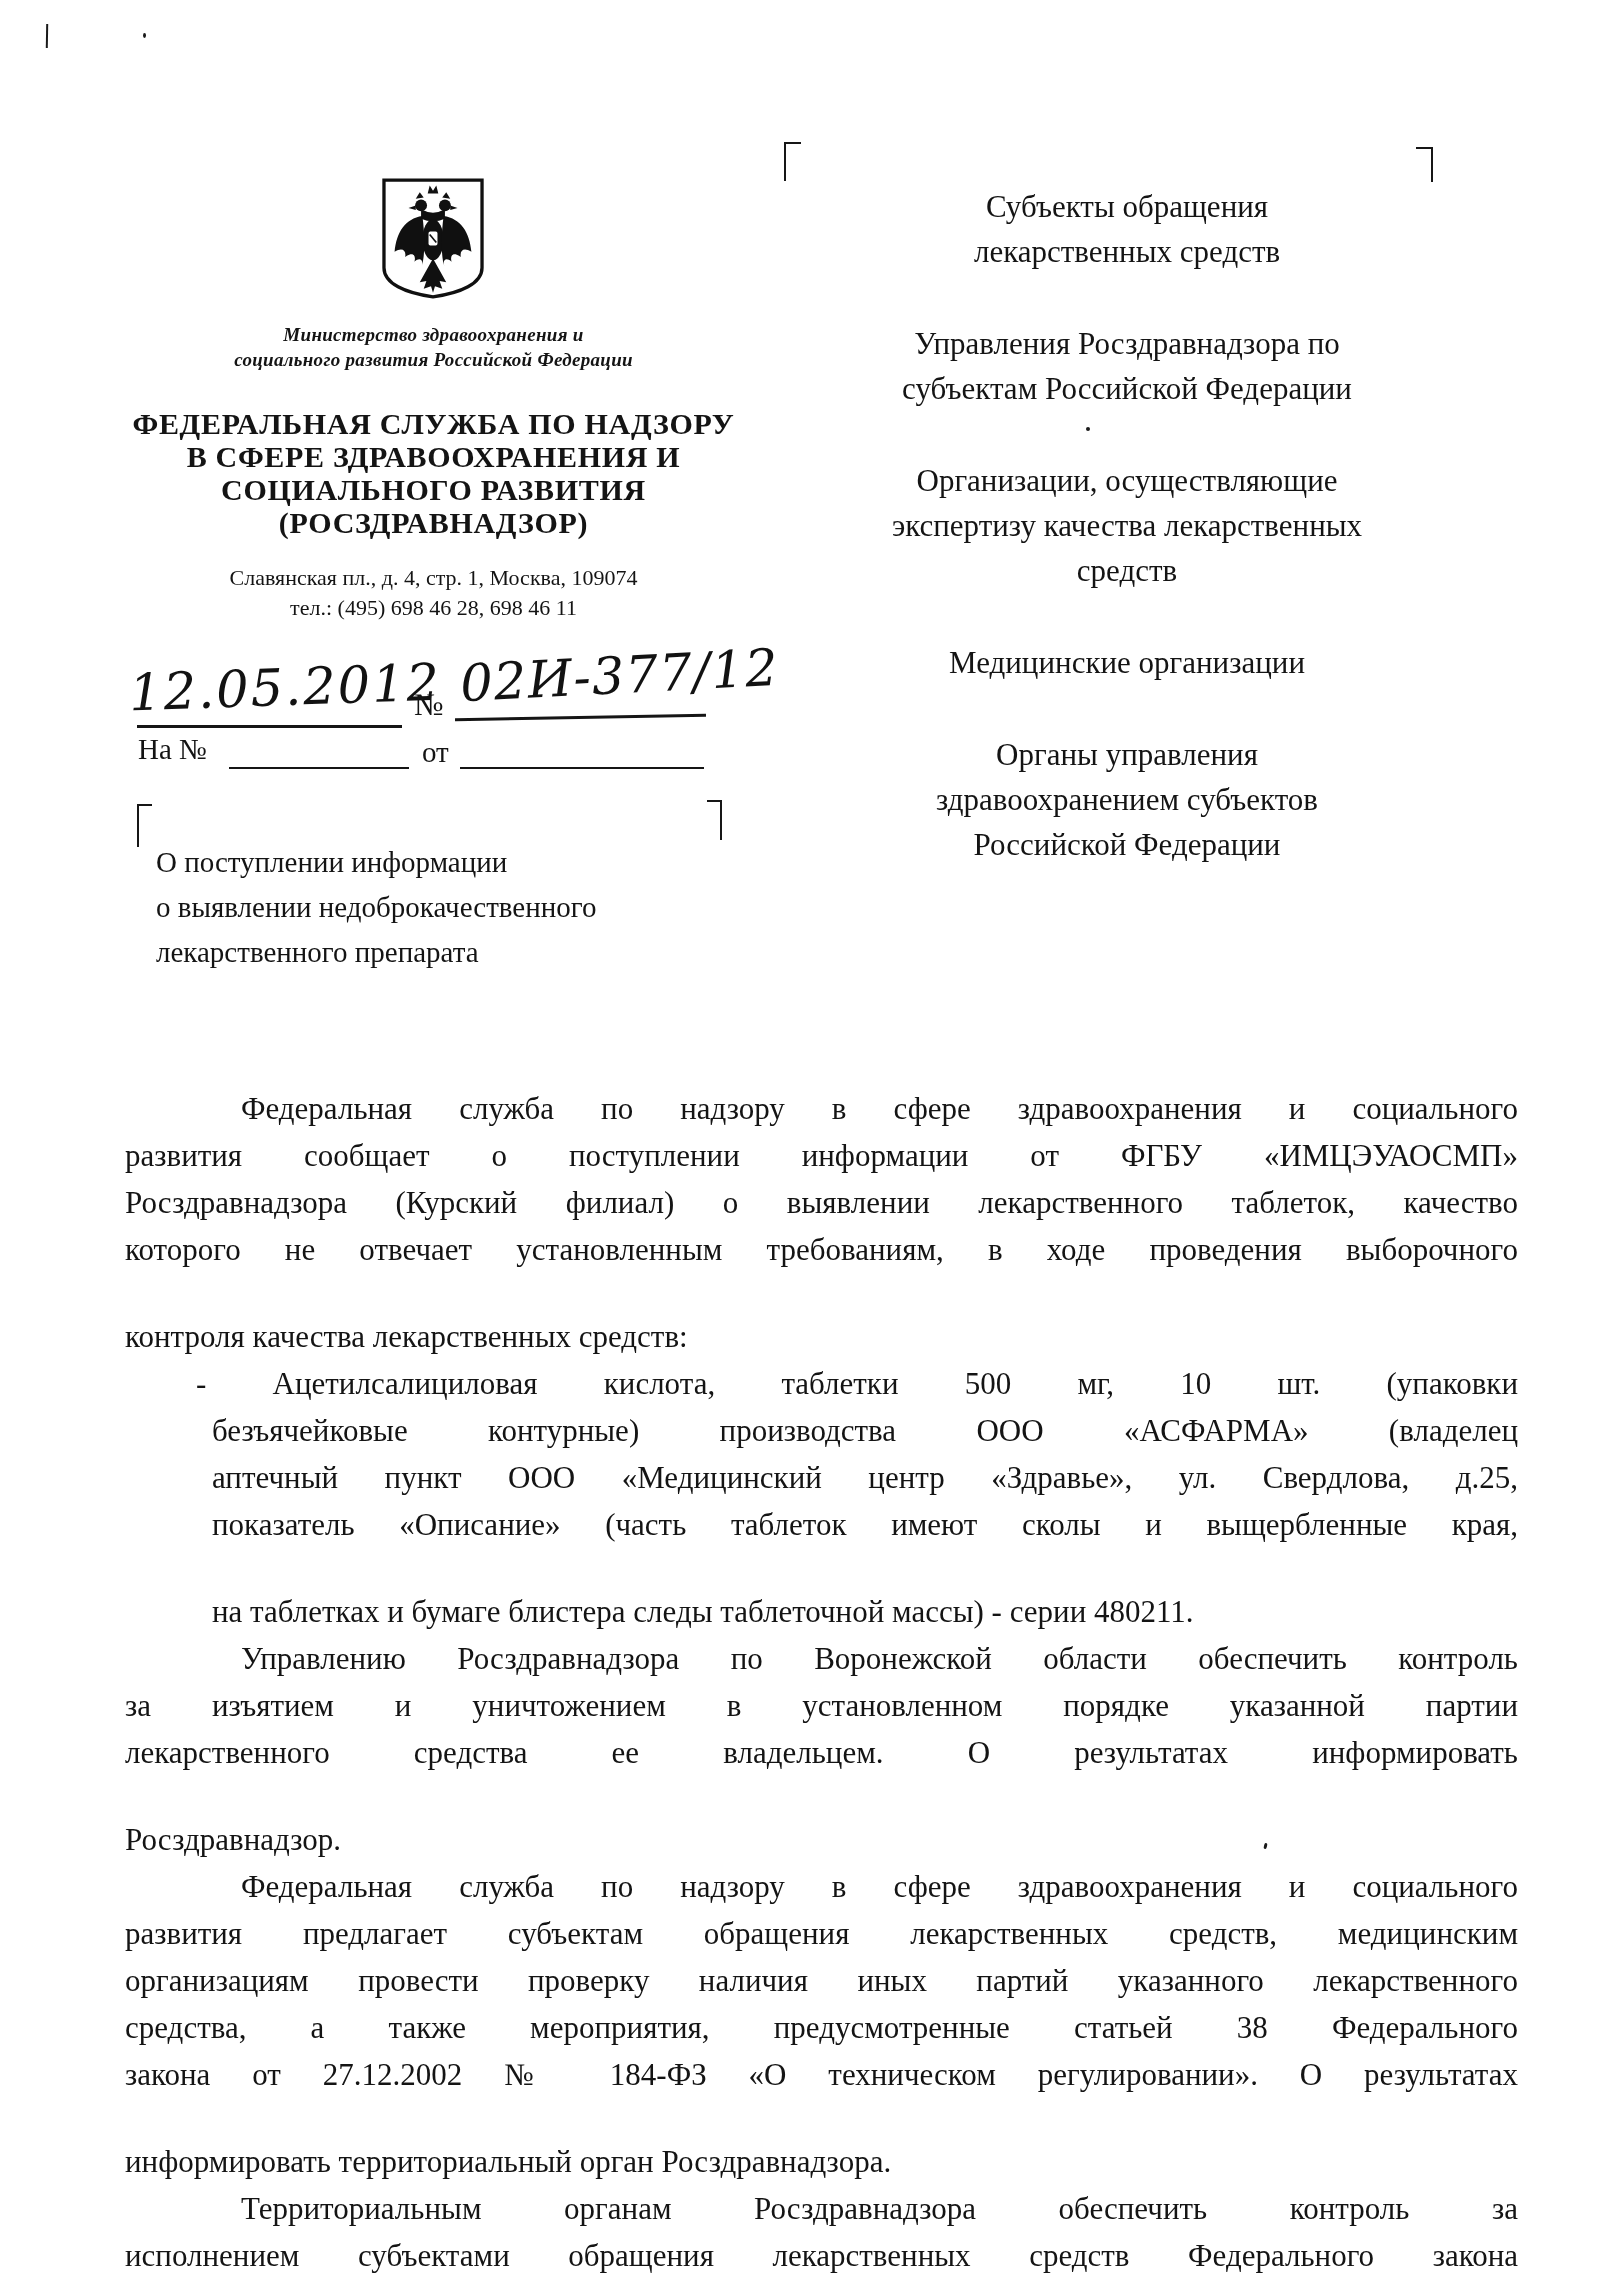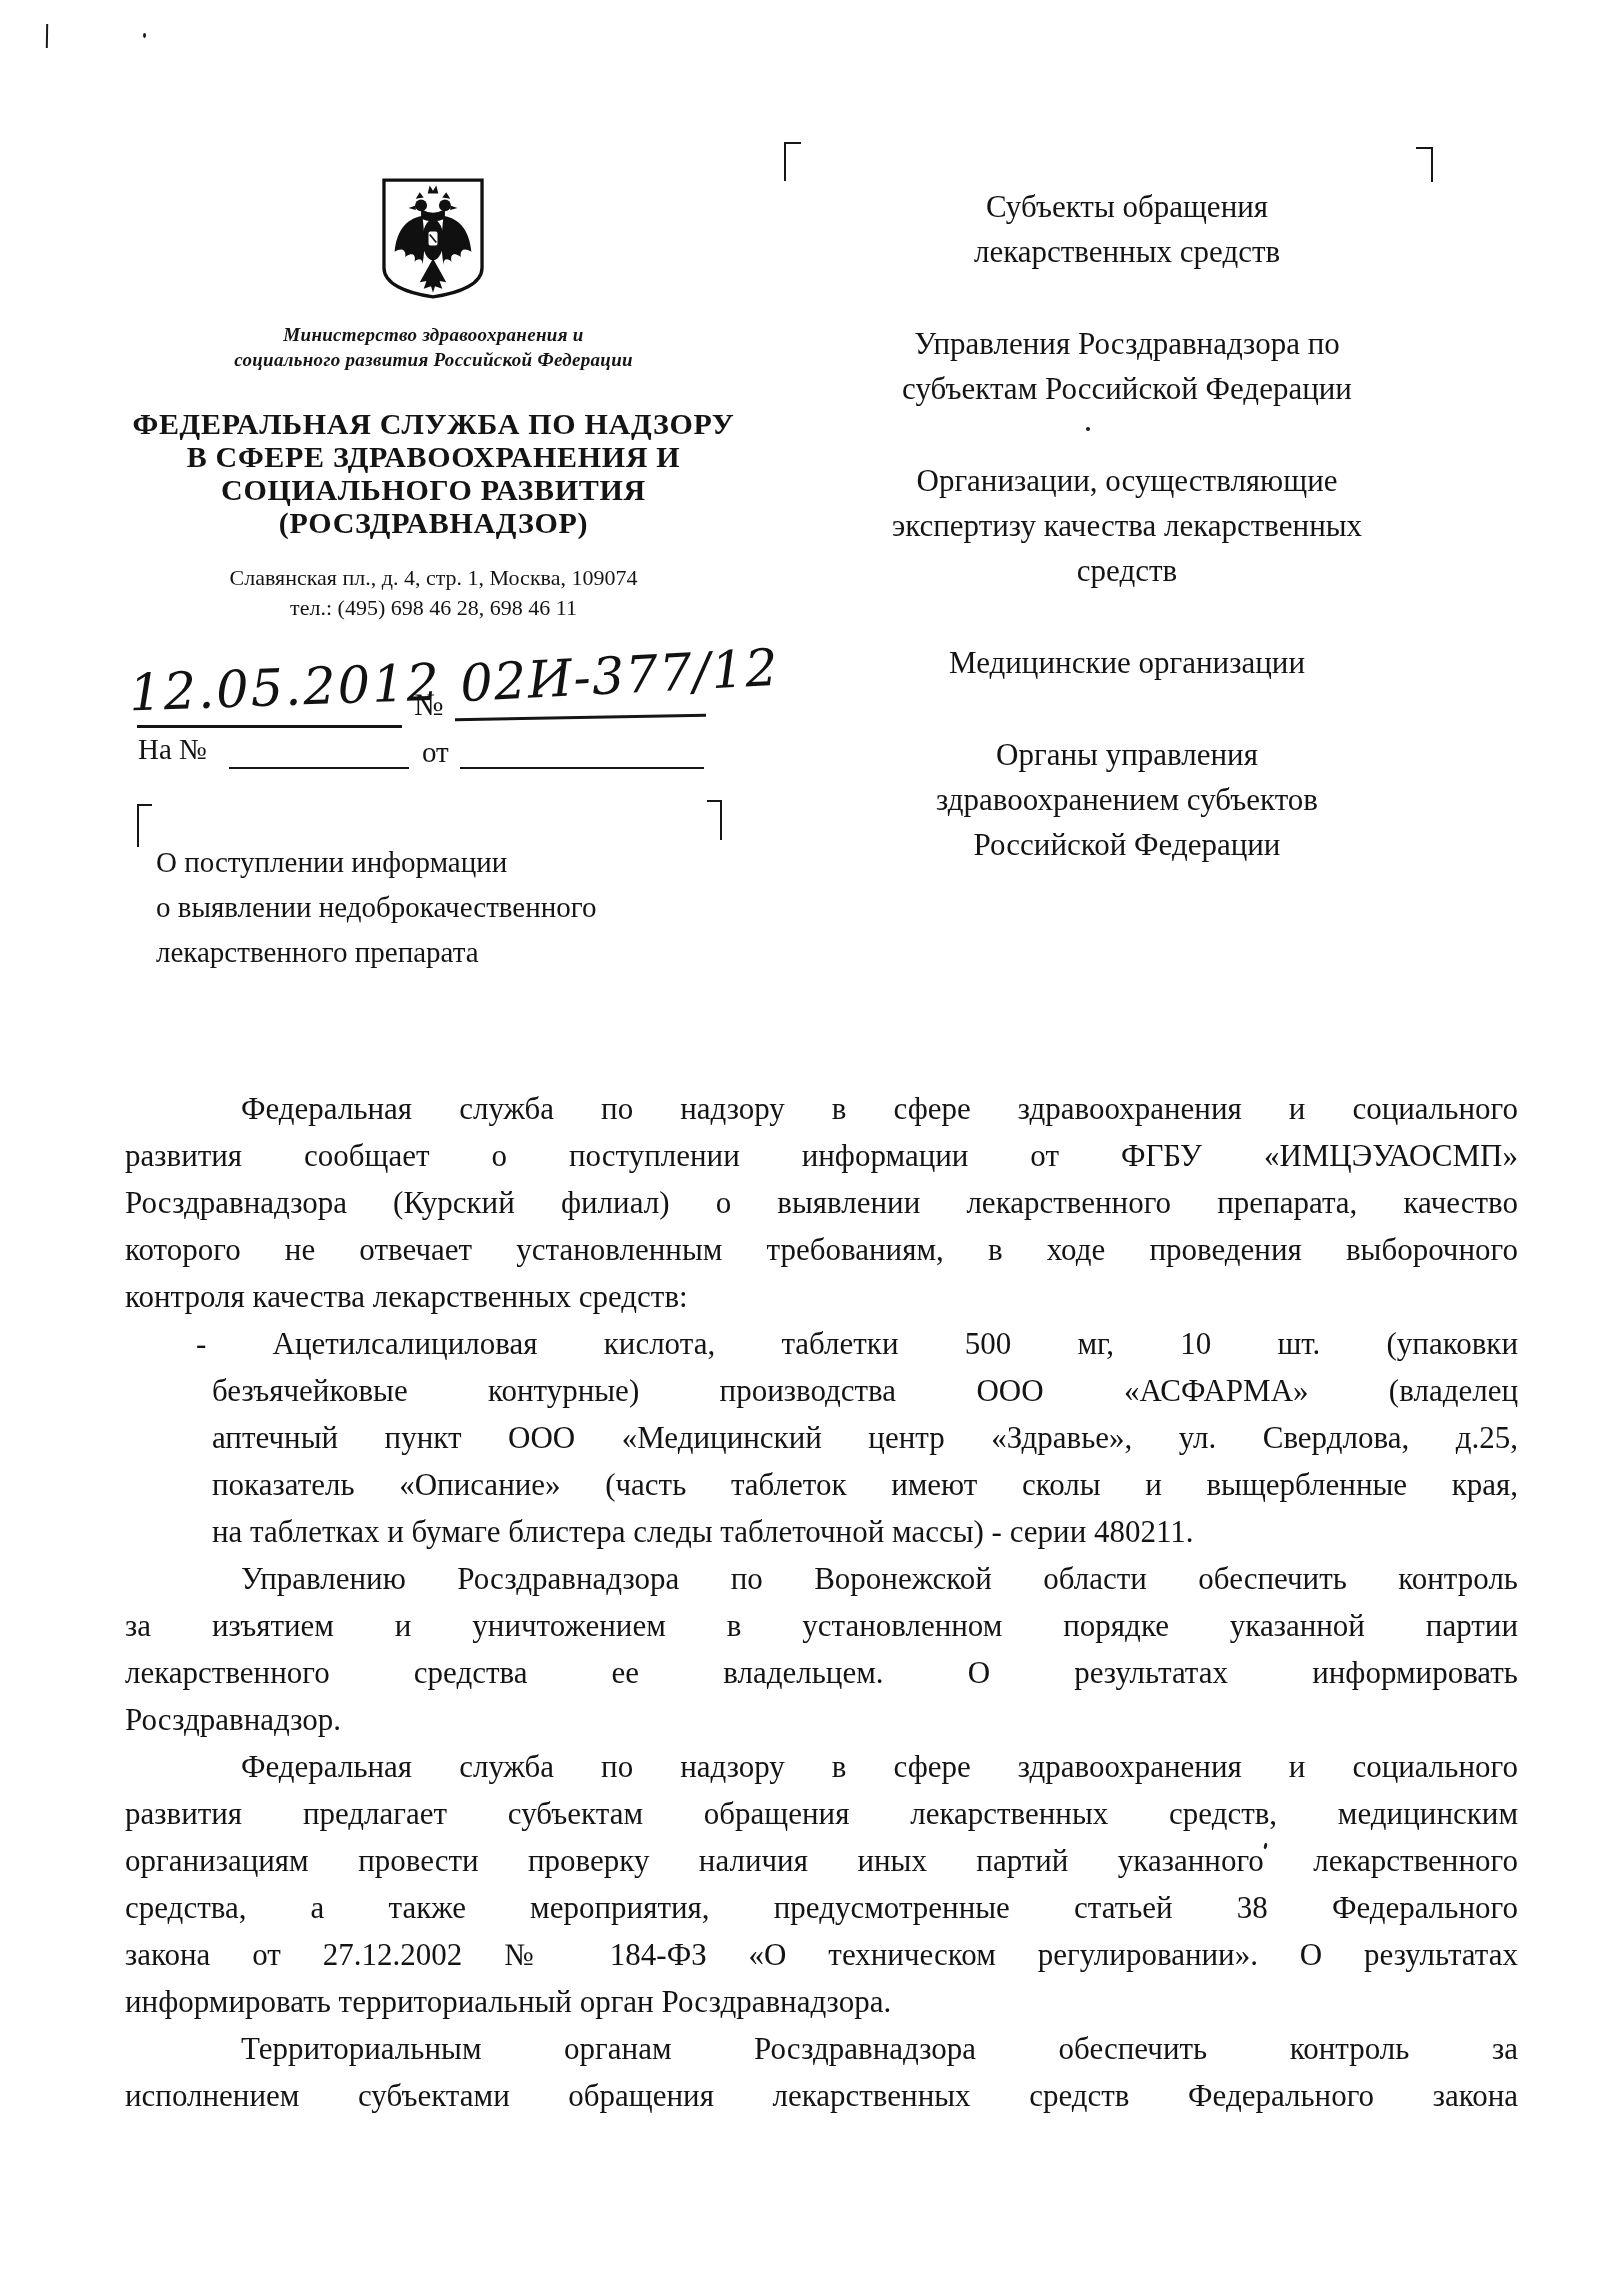--- a/index.html
+++ b/index.html
@@ -49,21 +49,21 @@
   .recipients{
     position:absolute;left:815px;top:184px;width:624px;
     text-align:center;font-size:31px;line-height:45px;
   }
   .rgroup{white-space:pre-line;margin-bottom:47px;}
   
   .bodytext{position:absolute;left:125px;top:1085px;width:1393px;font-size:31px;line-height:47px;}
   .pblock{margin:0;}
   .line{display:block;}
   .jl{text-align:justify;text-align-last:justify;}
-  .ll{text-align:center;text-align-last:left;}
+  .ll{text-align:center;text-align-last:left;margin-top:40px;}
   .fi{padding-left:116px;}
   .bullet{margin-left:71px;}
   .cont{padding-left:16px;}
   
   .artifact{position:absolute;background:#1a1a1a;}
   #art1{left:46px;top:24px;width:2px;height:24px;transform:rotate(1deg);}
   #art2{left:143px;top:33px;width:3.3px;height:5.3px;border-radius:50%;}
   #art3{left:1086px;top:427px;width:4px;height:4px;border-radius:50%;}
   #art4{left:1264px;top:1843px;width:2.6px;height:6px;border-radius:40%;transform:rotate(14deg);}
 </style>
@@ -137,21 +137,21 @@
     <div class="rgroup">Медицинские организации</div>
     <div class="rgroup">Органы управления
 здравоохранением субъектов
 Российской Федерации</div>
   </div>
 
   <div class="bodytext">
     <div class="pblock">
       <div class="line jl fi">Федеральная служба по надзору в сфере здравоохранения и социального</div>
       <div class="line jl">развития сообщает о поступлении  информации от ФГБУ «ИМЦЭУАОСМП»</div>
-      <div class="line jl">Росздравнадзора (Курский филиал) о выявлении лекарственного препарата, качество</div>
+      <div class="line jl">Росздравнадзора (Курский филиал) о выявлении лекарственного таблеток, качество</div>
       <div class="line jl">которого не отвечает установленным требованиям, в ходе проведения выборочного</div>
       <div class="line ll">контроля качества лекарственных средств:</div>
     </div>
     <div class="pblock bullet">
       <div class="line jl">- Ацетилсалициловая кислота, таблетки 500 мг, 10 шт. (упаковки</div>
       <div class="line jl cont">безъячейковые контурные) производства ООО «АСФАРМА» (владелец</div>
       <div class="line jl cont">аптечный пункт ООО «Медицинский центр «Здравье», ул. Свердлова, д.25,</div>
       <div class="line jl cont">показатель «Описание» (часть таблеток имеют сколы и выщербленные края,</div>
       <div class="line ll cont">на таблетках и бумаге блистера следы таблеточной массы) - серии 480211.</div>
     </div>

